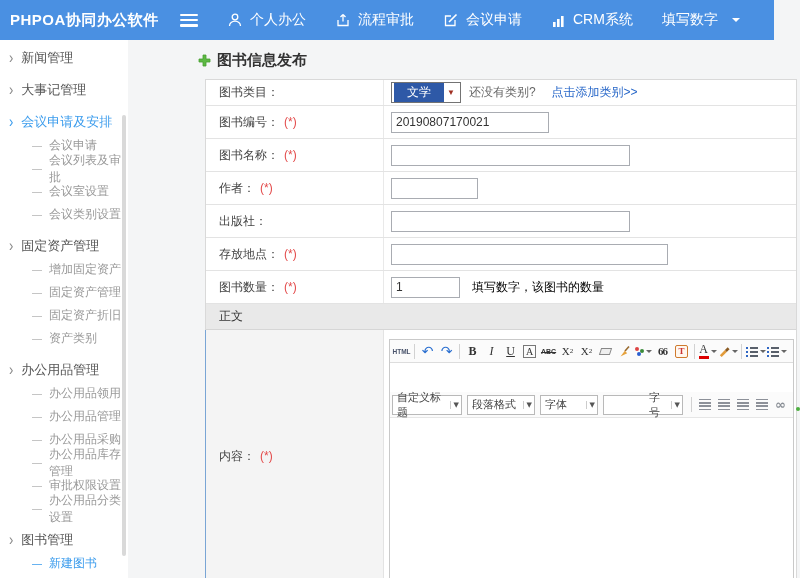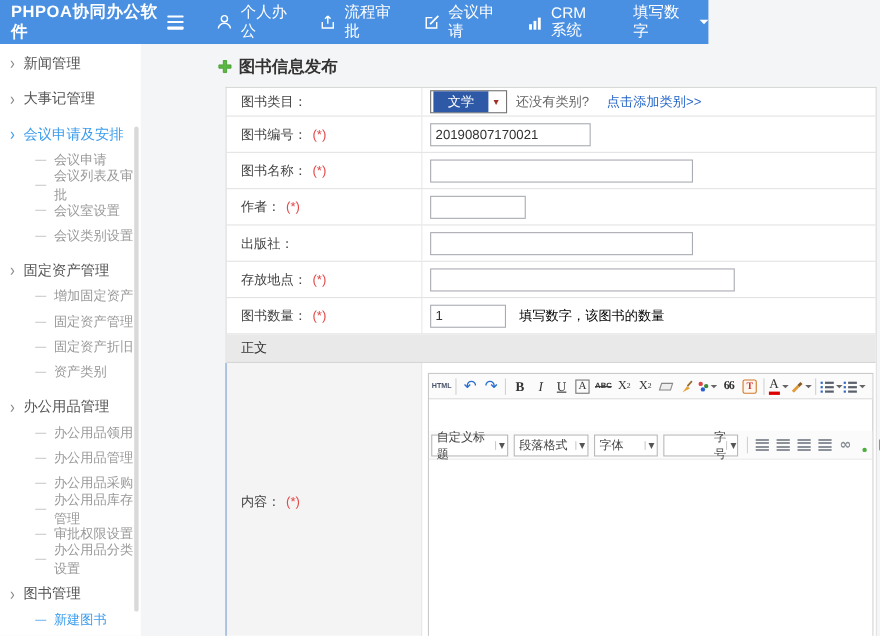--- a/index.html
+++ b/index.html
@@ -1,20 +1,20 @@
 <!DOCTYPE html>
 <html style="--topbar: #4a90e2; --link: #2666c8; --active-menu: #3b9ced; --required: #e34b4b; --plus-green: #5cb843; --select-highlight: #2e59a7;"><head>
 <meta charset="utf-8">
 <style>
   * { margin:0; padding:0; box-sizing:border-box; }
   html,body { width:800px; height:578px; overflow:hidden; background:#f4f5f6;
     font-family:"Liberation Sans","DejaVu Sans",sans-serif; }
 
   
-  .topbar { position:absolute; left:0; top:0; width:644px; height:40px;
+  .topbar { position:absolute; left:0; top:0; width:774px; height:40px;
     background:var(--topbar,#4a90e2); display:flex; align-items:center; color:#fff; }
   .logo { padding-left:10px; width:172px; font-size:15px; font-weight:bold; letter-spacing:0.5px; }
   .hamburger { width:18px; height:13px; display:flex; flex-direction:column;
     justify-content:space-between; cursor:pointer; margin-left:8px; }
   .hamburger i { display:block; height:2.5px; background:#fff; border-radius:1px; }
   .nav-item { display:flex; align-items:center; gap:7px; margin-left:29px; font-size:14px; cursor:pointer; }
   .nav-item svg { display:block; }
   .caret-dn { width:0; height:0; border:4.5px solid transparent; border-top-color:#fff;
     margin-left:14px; margin-top:4px; cursor:pointer; }
 
@@ -40,21 +40,21 @@
   .form { margin-left:77px; width:592px; background:#fff;
     border:1px solid #d9d9d9; border-bottom:none; }
   .form-row { display:flex; align-items:stretch; min-height:33px; border-bottom:1px solid #e3e3e3; }
   .row-cat { min-height:26px; }
   .row-label { width:178px; display:flex; align-items:center; padding-left:13px;
     border-right:1px solid #e9e9e9; font-size:12px; color:#444; flex-shrink:0; }
   .req { color:var(--required,#e34b4b); margin-left:5px; font-size:12px; }
   .row-field { flex:1; display:flex; align-items:center; padding-left:7px; font-size:12px; color:#666; }
   .txt { height:21px; border:1px solid #a9acb2; font-size:12px; padding:1px 4px; color:#333;
     font-family:"Liberation Sans","DejaVu Sans",sans-serif; }
-  .w-no{width:146px;} .w-name{width:239px;} .w-author{width:87px;}
+  .w-no{width:158px;} .w-name{width:239px;} .w-author{width:87px;}
   .w-pub{width:239px;} .w-loc{width:277px;} .w-qty{width:69px;}
   .hint { color:#000000; margin-left:12px; }
   .cat-select { display:inline-flex; align-items:center; border:1px solid #737373;
     height:21px; background:#fff; padding:1px 2px; cursor:pointer; }
   .cat-value { background:var(--select-highlight,#2e59a7); color:#fff; font-size:12px; padding:1px 13px; }
   .cat-arrow { color:#a03022; font-size:8px; margin:0 3px; }
   .cat-hint { color:#666; margin-left:8px; }
   .cat-link { color:var(--link,#2666c8); margin-left:16px; cursor:pointer; }
 
   .section-bar { height:26px; background:#e9e9e9; border-bottom:1px solid #d6d6d6;
@@ -99,21 +99,21 @@
   .caret7{width:0;height:0;border:3px solid transparent;border-top-color:#666;
     margin-left:2px;margin-top:4px;flex-shrink:0;}
   .list-ico{position:relative;width:12px;height:11px;}
   .list-ico::before{content:"";position:absolute;left:0;top:1px;width:2px;height:2px;
     background:#2f66c4;box-shadow:0 4px 0 #2f66c4,0 8px 0 #2f66c4;}
   .list-ico::after{content:"";position:absolute;right:0;top:1px;width:8px;height:2px;
     background:#59606b;box-shadow:0 4px 0 #59606b,0 8px 0 #59606b;}
   .tb-select{height:20px;border:1px solid #b9b9b9;background:#fff;display:inline-flex;
     align-items:center;justify-content:space-between;font-size:11px;color:#444;
     padding:0 2px 0 4px;margin-right:5px;cursor:pointer;flex-shrink:0;}
-  .ts-1{width:70px;} .ts-2{width:68px;} .ts-3{width:58px;} .ts-4{width:68px;padding-left:45px;}
+  .ts-1{width:70px;} .ts-2{width:68px;} .ts-3{width:58px;} .ts-4{width:80px;padding-left:45px;}
   .tb-select .sarr{font-size:7px;color:#555;border-left:1px solid #ccc;padding-left:3px;
     font-family:"DejaVu Sans",sans-serif;}
   .align-ico{width:12px;height:11px;
     background:repeating-linear-gradient(to bottom,#8d9199 0 1.5px,transparent 1.5px 3.2px);}
   .t-link{color:#8a8f96;font-weight:bold;font-size:13px;font-family:"DejaVu Sans",sans-serif;}
   .greendot{width:4px;height:4px;border-radius:50%;background:#4caf3f;margin-left:-4px;margin-top:8px;}
 </style>
 </head>
 <body>
 

